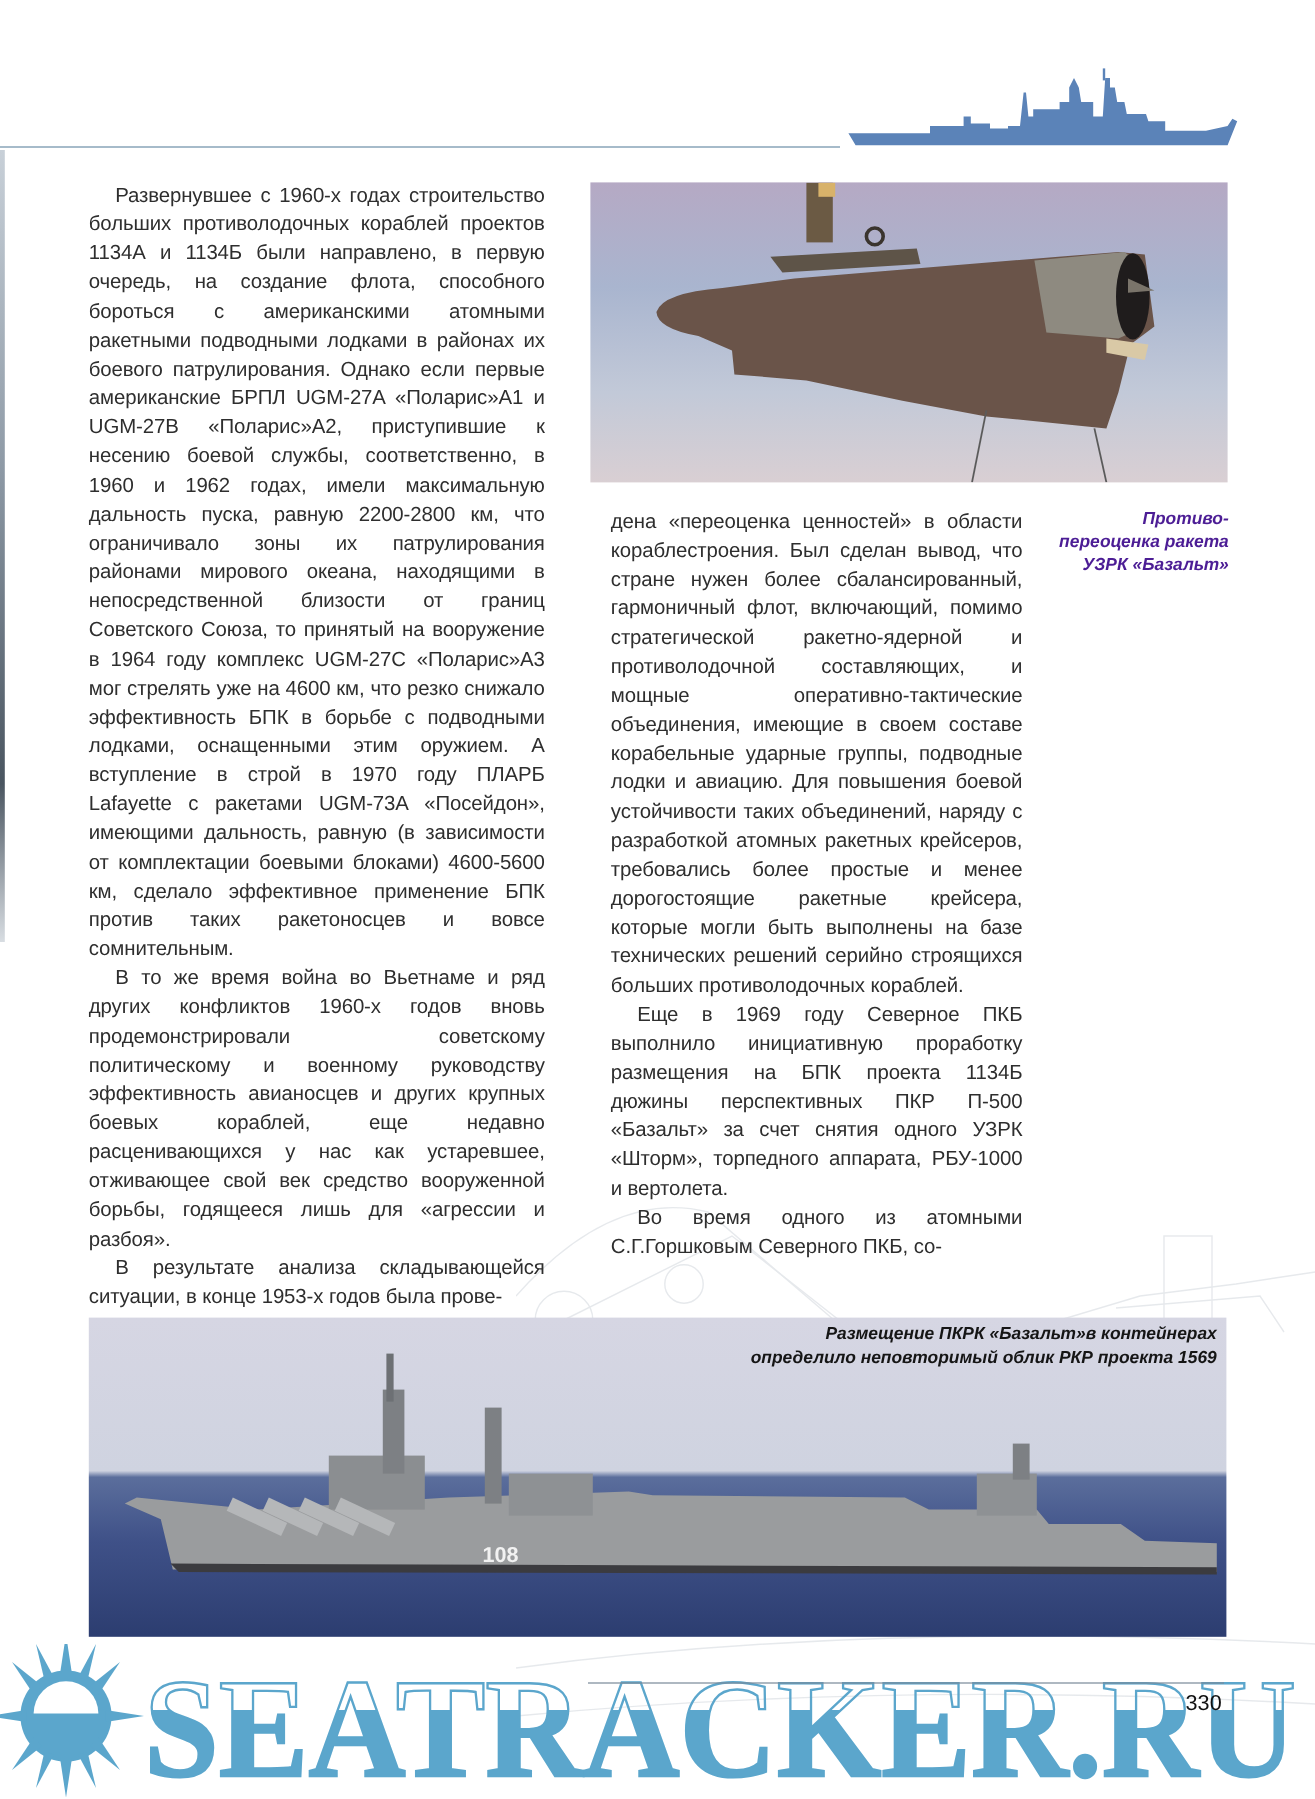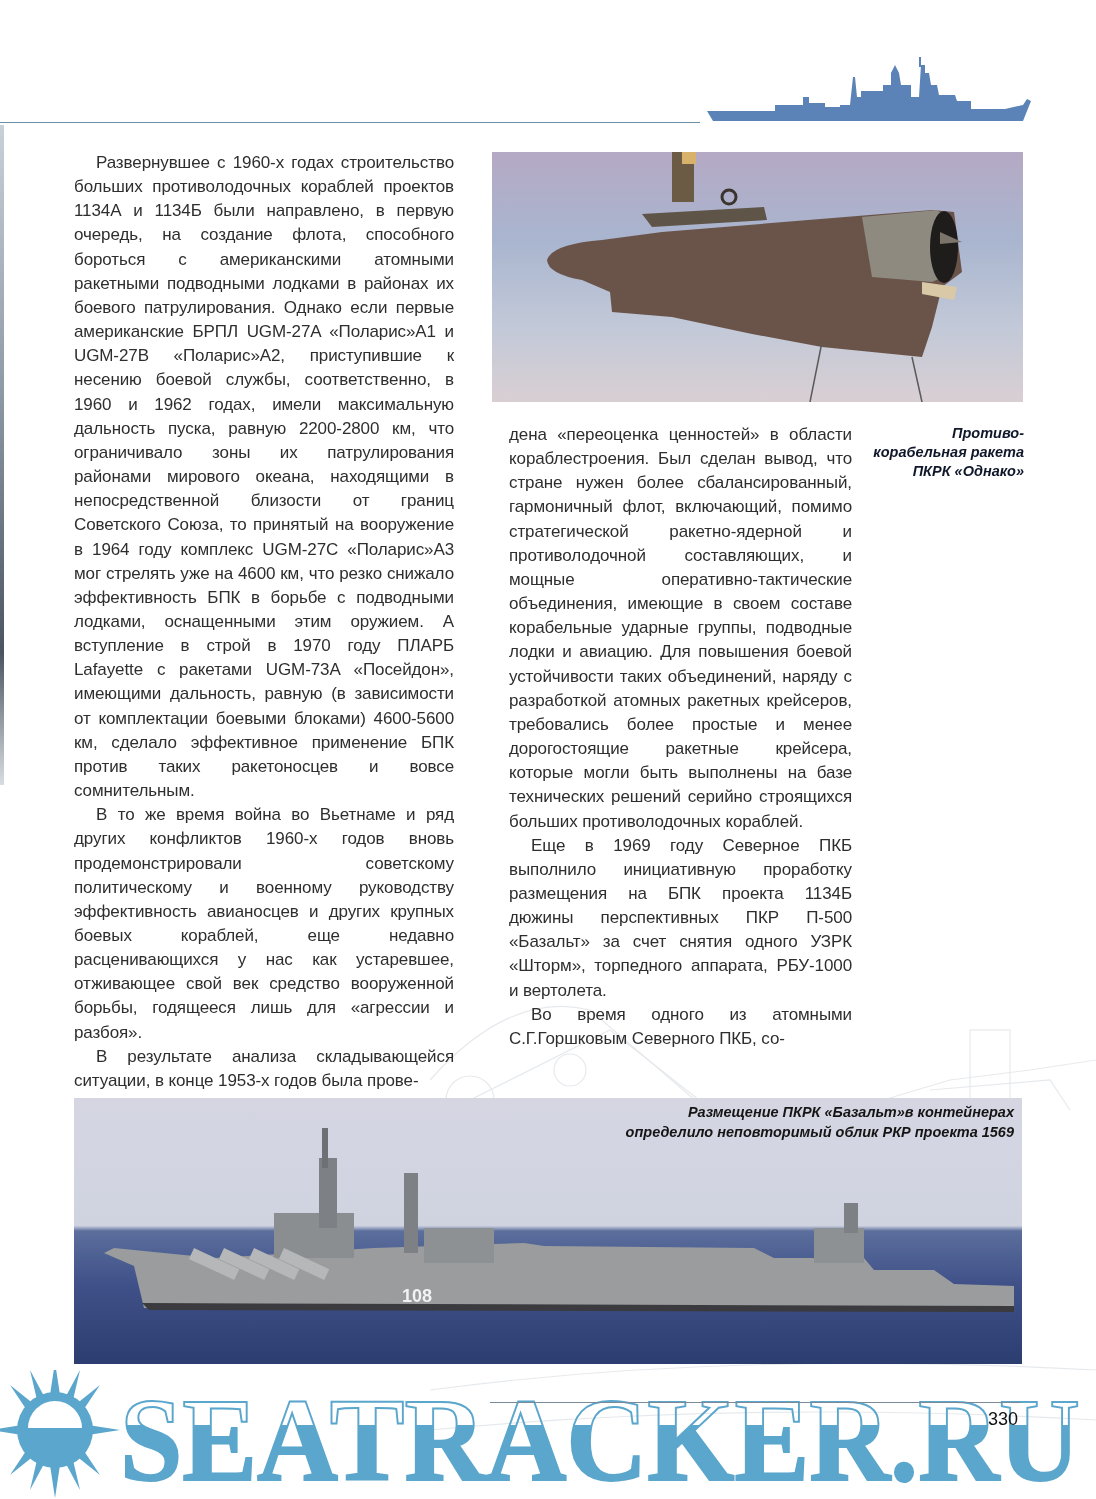--- a/index.html
+++ b/index.html
@@ -17,21 +17,21 @@
     .col { position: absolute; font-size: 17px; line-height: 24.15px; text-align: justify; color: #2e2e2e; letter-spacing: -0.1px; }
     .col p { text-indent: 22px; }
     .col1 { left: 74px; top: 151px; width: 380px; }
     .col2 { left: 509px; top: 423px; width: 343px; }
     .col2 p.cont { text-indent: 0; }
 
     .photo-missile { position: absolute; left: 492px; top: 152px; width: 531px; height: 250px; overflow: hidden;
       background: linear-gradient(180deg, #b5a9c4 0%, #a9b5cf 35%, #c2c9d8 70%, #d9cfd3 100%); }
 
     .caption1 { position: absolute; right: 72px; top: 424px; width: 200px; text-align: right;
-      font-weight: bold; font-style: italic; font-size: 14.5px; line-height: 19px; color: #0f172a; }
+      font-weight: bold; font-style: italic; font-size: 14.5px; line-height: 19px; color: #4c1d95; }
 
     .photo-ship { position: absolute; left: 74px; top: 1098px; width: 948px; height: 266px; overflow: hidden;
       background: linear-gradient(180deg, #d6d6e3 0%, #cfd3e0 48%, #5b6e9c 50%, #3f5188 70%, #2c3d70 100%); }
     .caption2 { position: absolute; right: 8px; top: 4px; text-align: right;
       font-weight: bold; font-style: italic; font-size: 14.5px; line-height: 20px; color: #151515; }
 
     .watermark { position: absolute; left: 0; top: 1370px; width: 1096px; height: 129px; }
     .page-num { position: absolute; left: 988px; top: 1409px; font-size: 18px; color: #111; }
     .footer-rule { position: absolute; left: 490px; top: 1402px; width: 530px; height: 1px; background: #7a8a98; }
   </style>
@@ -82,22 +82,22 @@
 </div>
 
 <div class="col col2">
   <p class="cont">дена «переоценка ценностей» в области кораблестроения. Был сделан вывод, что стране нужен более сбалансированный, гармоничный флот, включающий, помимо стратегической ракетно-ядерной и противолодочной составляющих, и мощные оперативно-тактические объединения, имеющие в своем составе корабельные ударные группы, подводные лодки и авиацию. Для повышения боевой устойчивости таких объединений, наряду с разработкой атомных ракетных крейсеров, требовались более простые и менее дорогостоящие ракетные крейсера, которые могли быть выполнены на базе технических решений серийно строящихся больших противолодочных кораблей.</p>
   <p>Еще в 1969 году Северное ПКБ выполнило инициативную проработку размещения на БПК проекта 1134Б дюжины перспективных ПКР П-500 «Базальт» за счет снятия одного УЗРК «Шторм», торпедного аппарата, РБУ-1000 и вертолета.</p>
   <p>Во время одного из атомными С.Г.Горшковым Северного ПКБ, со-</p>
 </div>
 
 <div class="caption1">
   <div>Противо-</div>
-  <div>корабельная ракета</div>
-  <div>ПКРК «Однако»</div>
+  <div>переоценка ракета</div>
+  <div>УЗРК «Базальт»</div>
 </div>
 
 <div class="photo-ship">
   <svg width="948" height="266" viewBox="0 0 948 266">
     <path d="M30,155 L60,168 L70,210 L940,212 L940,188 L880,186 L860,172 L800,172 L790,160 L700,160 L680,150 L470,148 L450,145 L300,150 L140,160 L40,150 Z" fill="#9a9c9e"></path>
     <path d="M68,205 L940,208 L940,214 L75,212 Z" fill="#3b3b3f"></path>
     <rect x="200" y="115" width="80" height="45" fill="#8b8e91"></rect>
     <rect x="245" y="60" width="18" height="70" fill="#7d8084"></rect>
     <rect x="248" y="30" width="6" height="40" fill="#6d7074"></rect>
     <rect x="330" y="75" width="14" height="80" fill="#7d8084"></rect>

